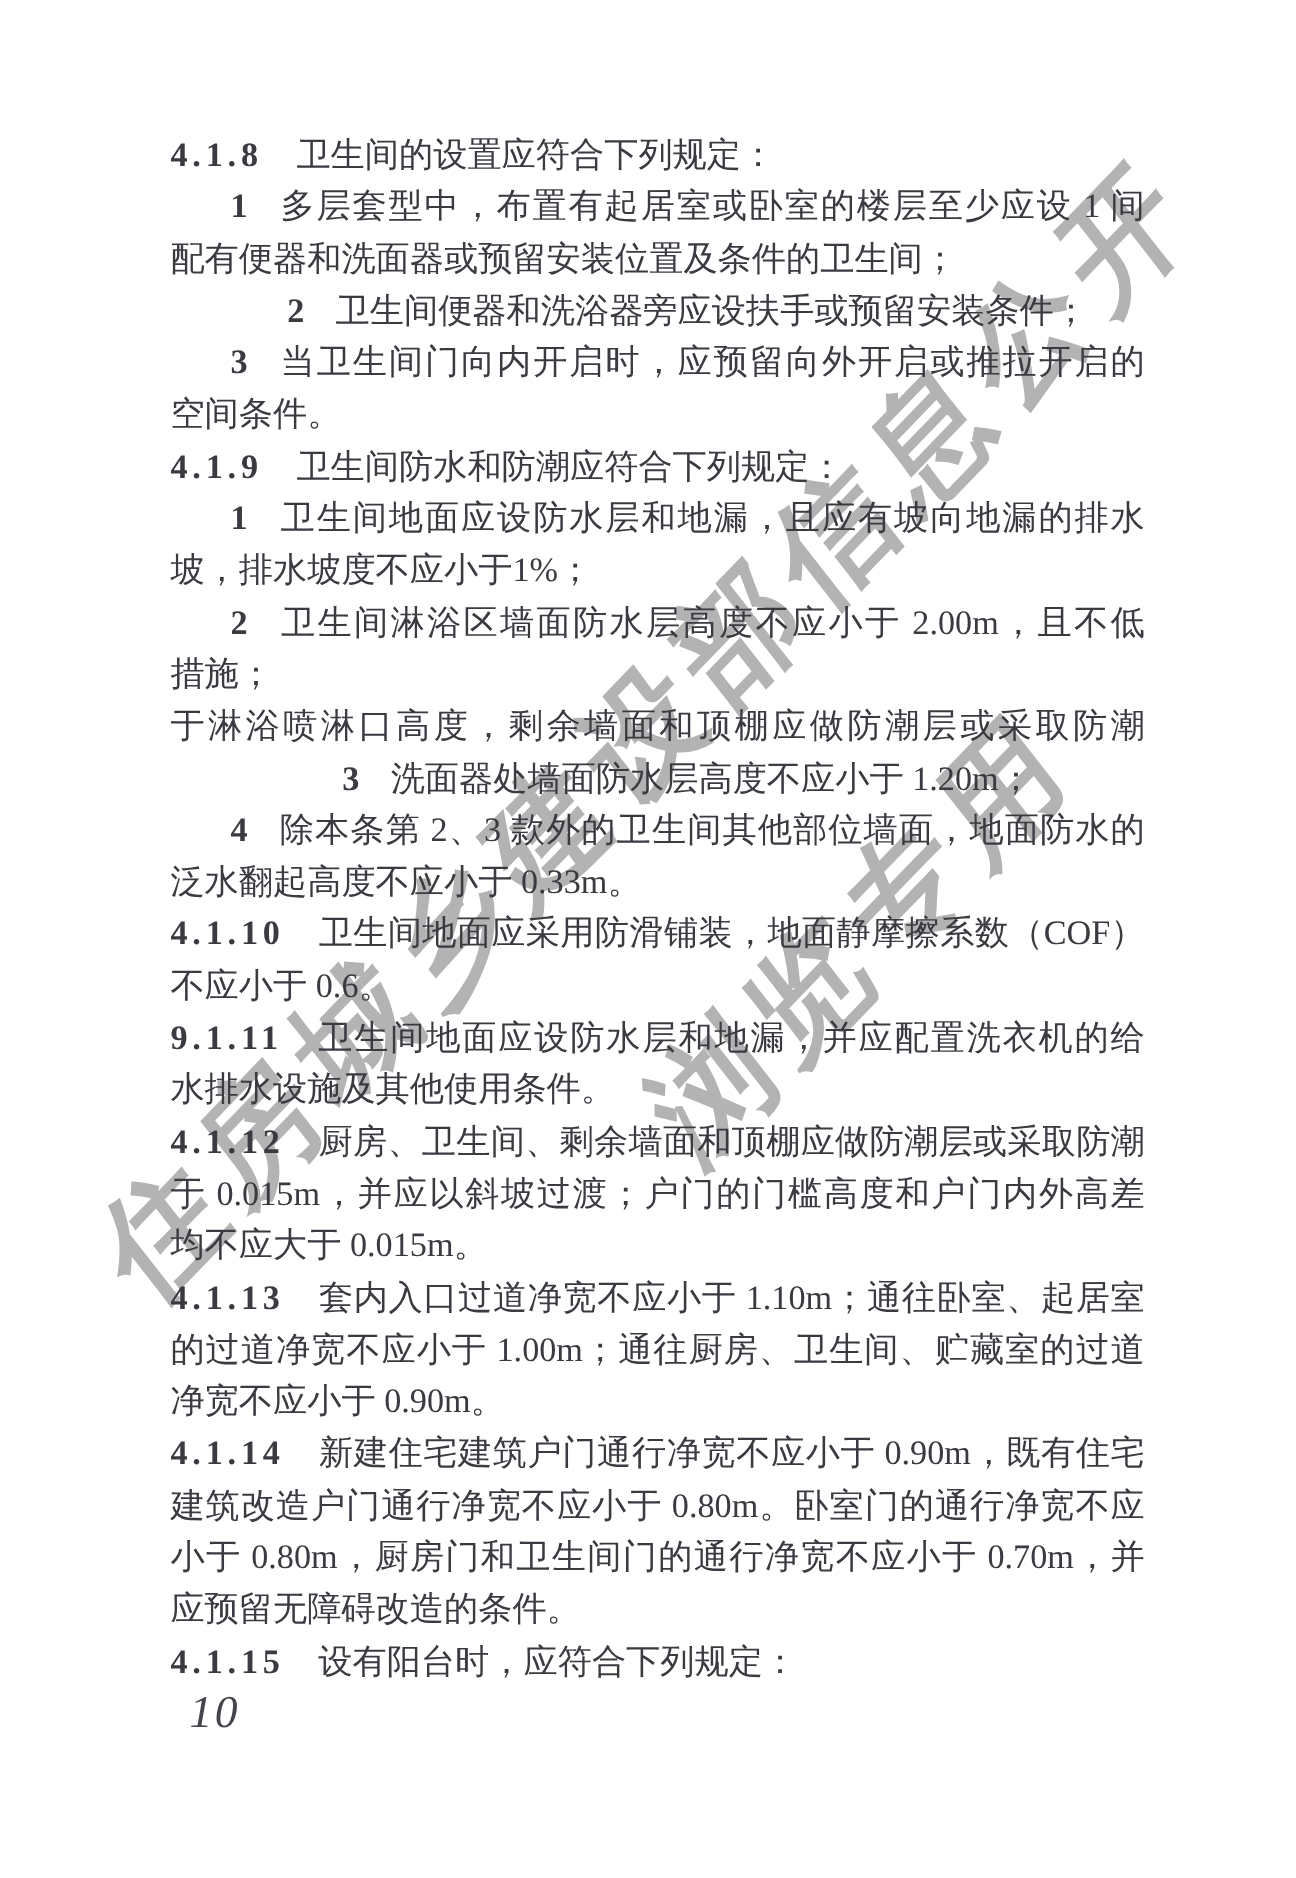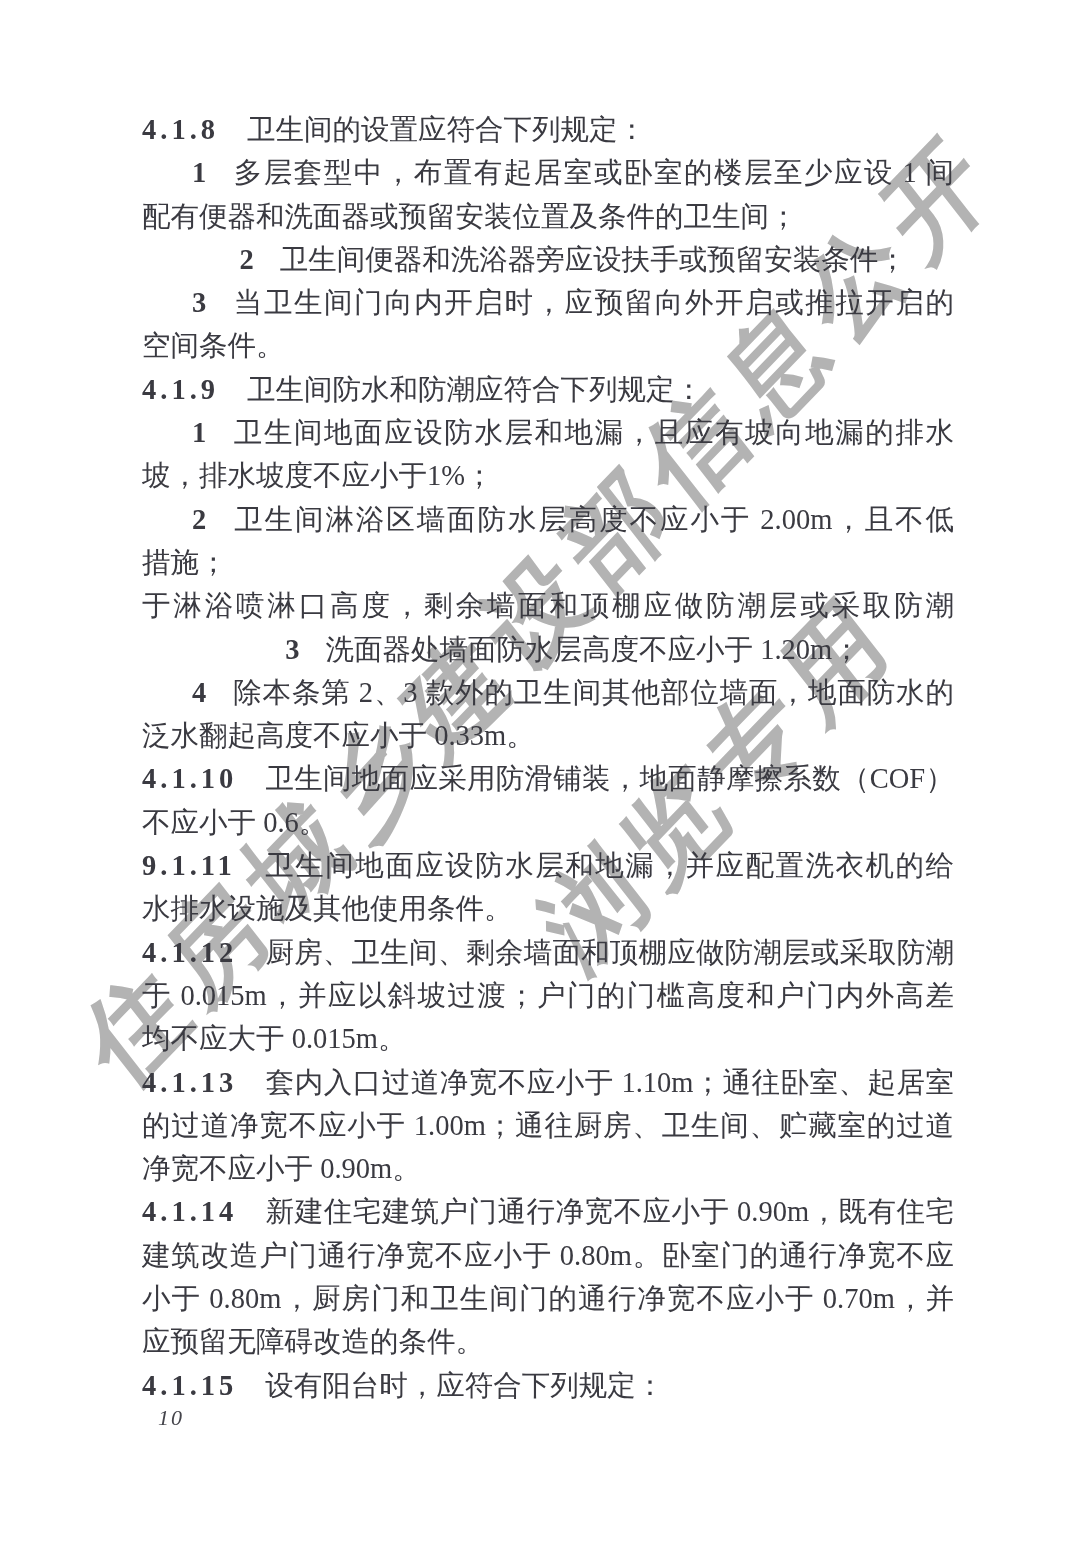--- a/index.html
+++ b/index.html
@@ -62,21 +62,21 @@
     margin-right: 28px;
   }
   .prefix.sub {
     letter-spacing: 0;
     margin-right: 26px;
   }
   .pagenum {
     position: absolute;
     left: 158px; top: 1405px;
     z-index: 2;
-    font-size: 22px;
+    font-size: 38px;
     font-style: italic;
     color: #44444b;
     letter-spacing: 2px;
   }
 </style>
 </head>
 <body>
 
 <div class="page">
 

